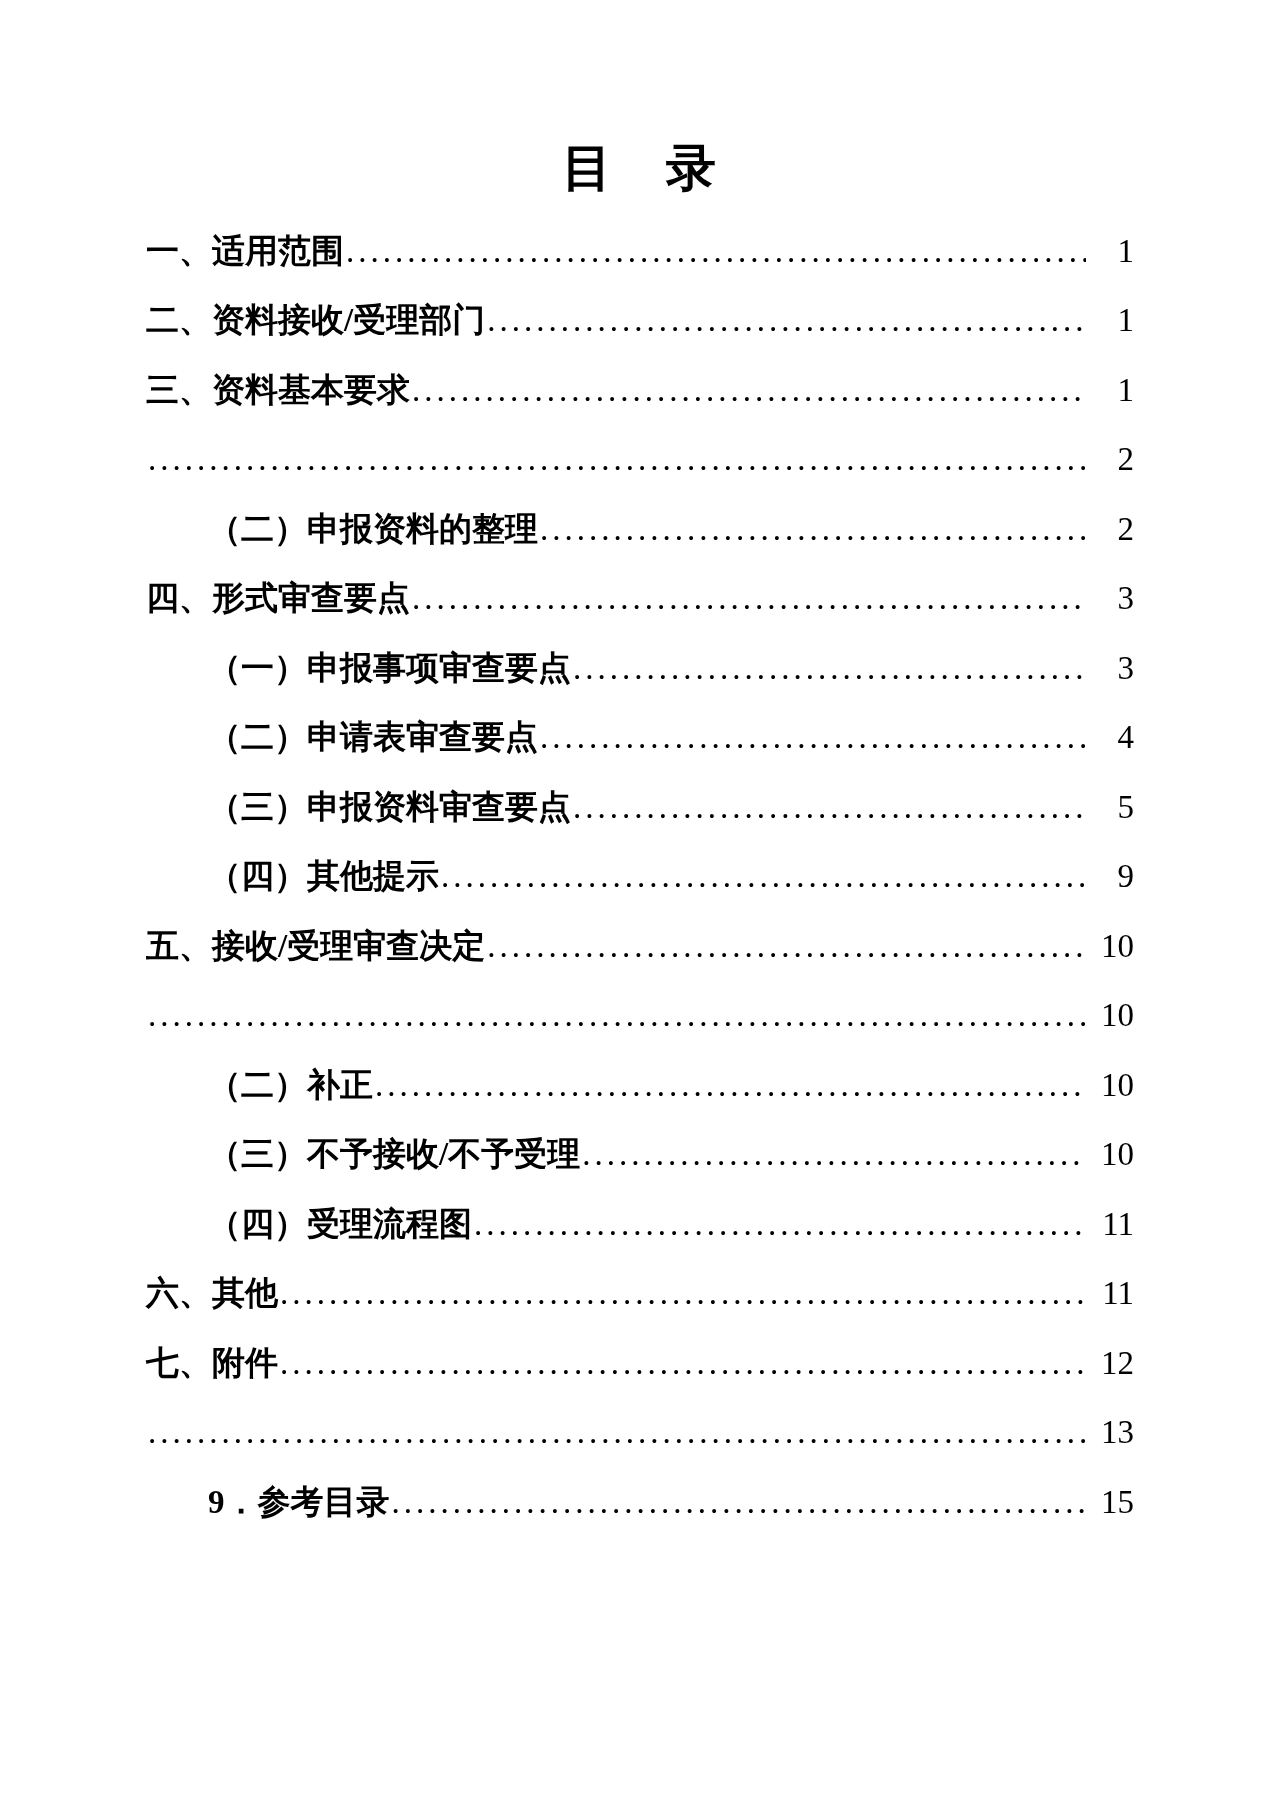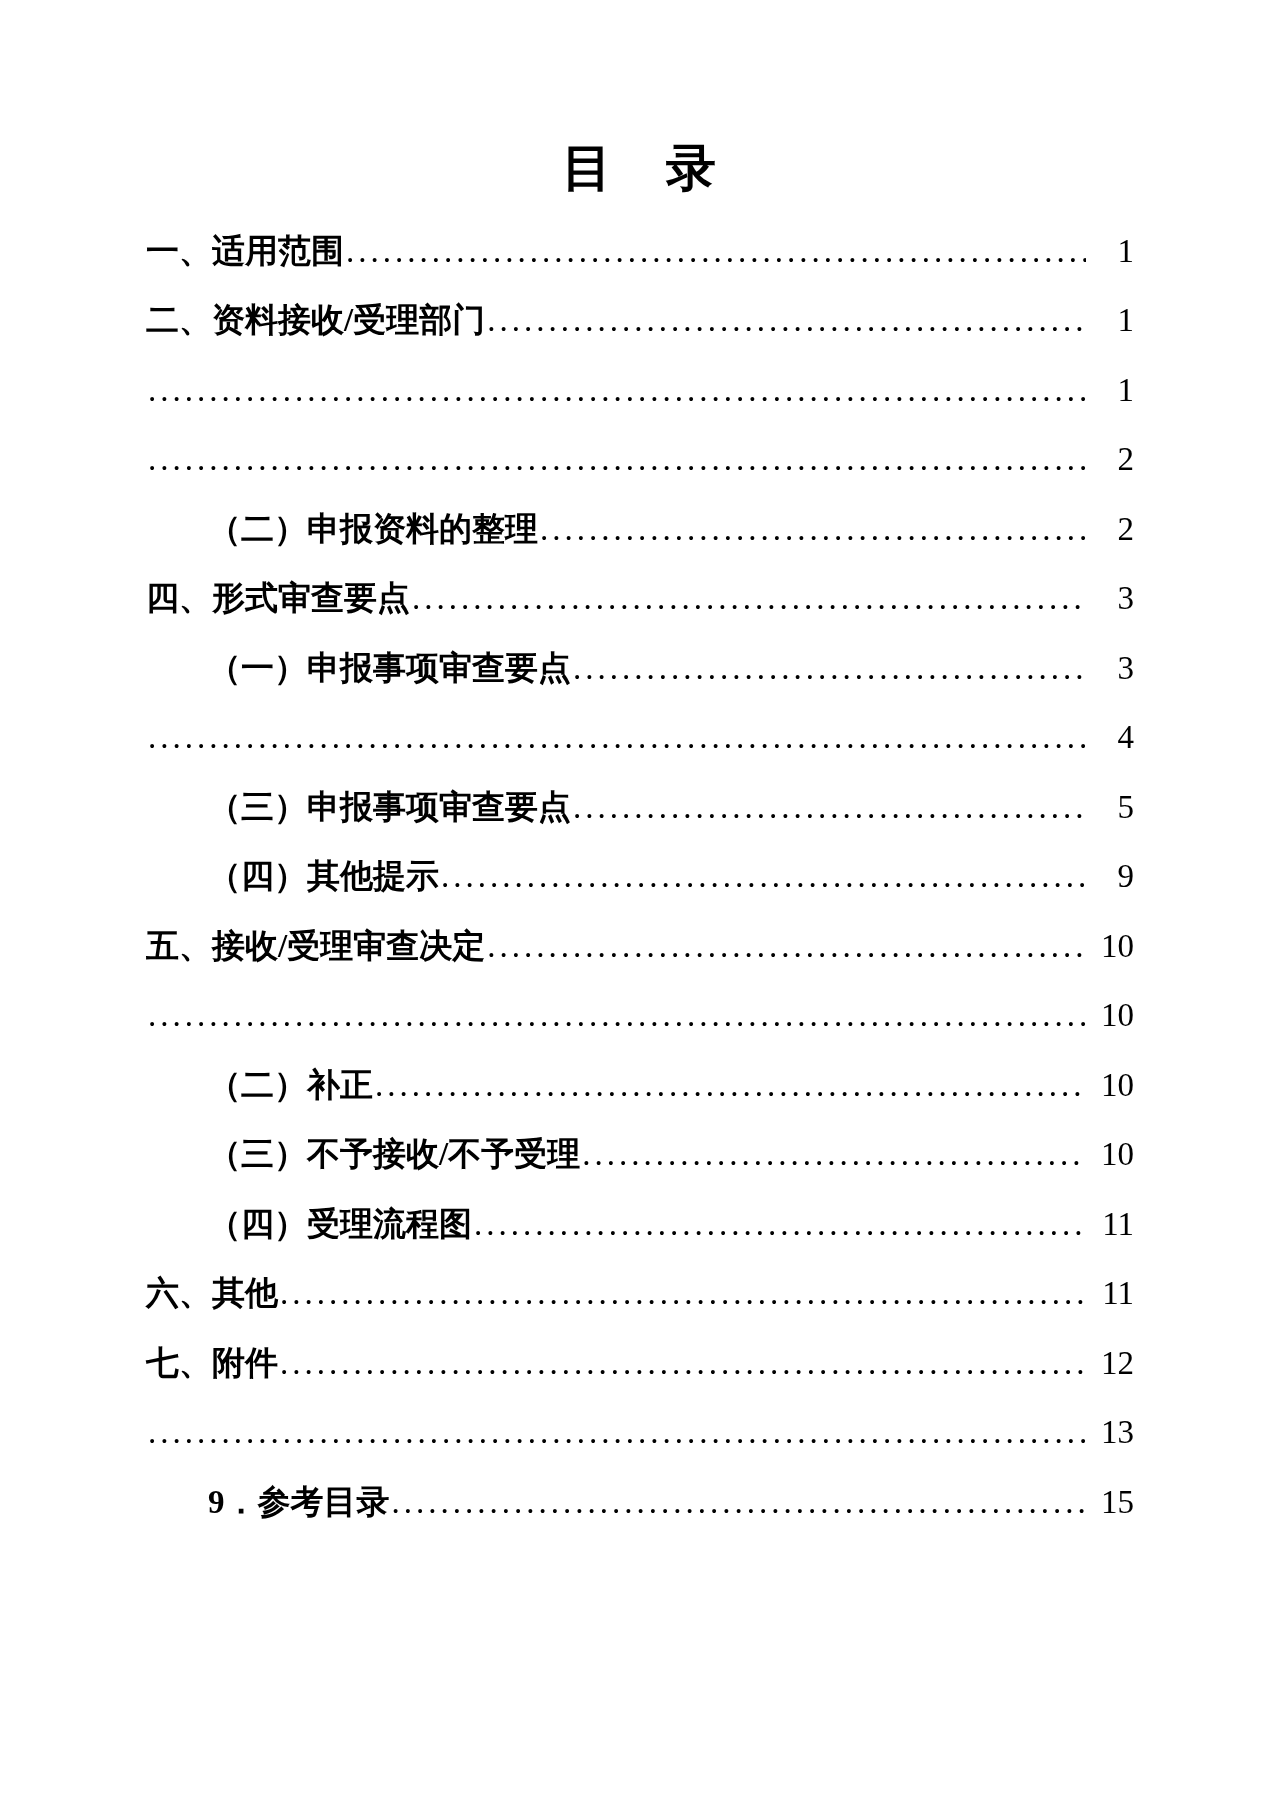--- a/index.html
+++ b/index.html
@@ -75,20 +75,21 @@
     <span class="pagenum">1</span>
   </div>
 
   <div class="row">
     <span class="label">二、资料接收/受理部门</span>
     <span class="dots">............................................................................................................................................</span>
     <span class="pagenum">1</span>
   </div>
 
   <div class="row">
+    <span class="label">三、资料基本要求</span>
     <span class="dots">............................................................................................................................................</span>
     <span class="pagenum">1</span>
   </div>
 
   <div class="row indent">
     <span class="dots">............................................................................................................................................</span>
     <span class="pagenum">2</span>
   </div>
 
   <div class="row indent">
@@ -103,26 +104,27 @@
     <span class="pagenum">3</span>
   </div>
 
   <div class="row indent">
     <span class="label">（一）申报事项审查要点</span>
     <span class="dots">............................................................................................................................................</span>
     <span class="pagenum">3</span>
   </div>
 
   <div class="row indent">
+    <span class="label">（二）申请表审查要点</span>
     <span class="dots">............................................................................................................................................</span>
     <span class="pagenum">4</span>
   </div>
 
   <div class="row indent">
-    <span class="label">（三）申报事项审查要点</span>
+    <span class="label">（三）申报资料审查要点</span>
     <span class="dots">............................................................................................................................................</span>
     <span class="pagenum">5</span>
   </div>
 
   <div class="row indent">
     <span class="label">（四）其他提示</span>
     <span class="dots">............................................................................................................................................</span>
     <span class="pagenum">9</span>
   </div>
 

